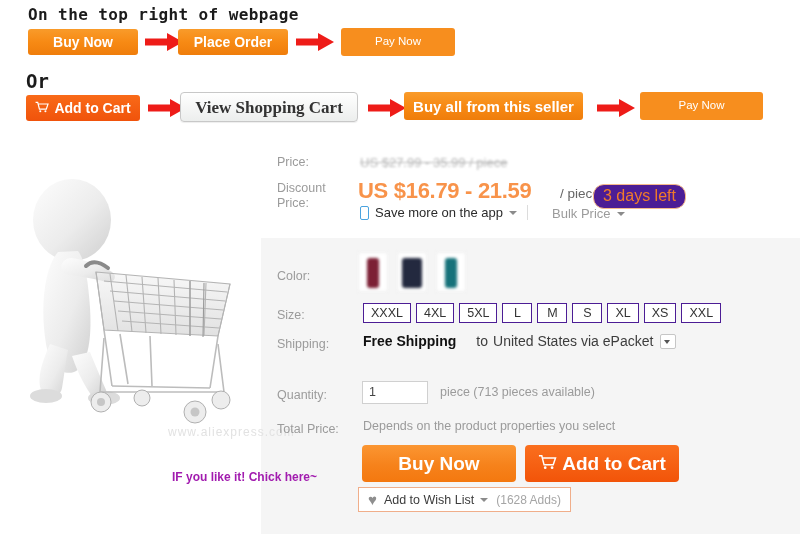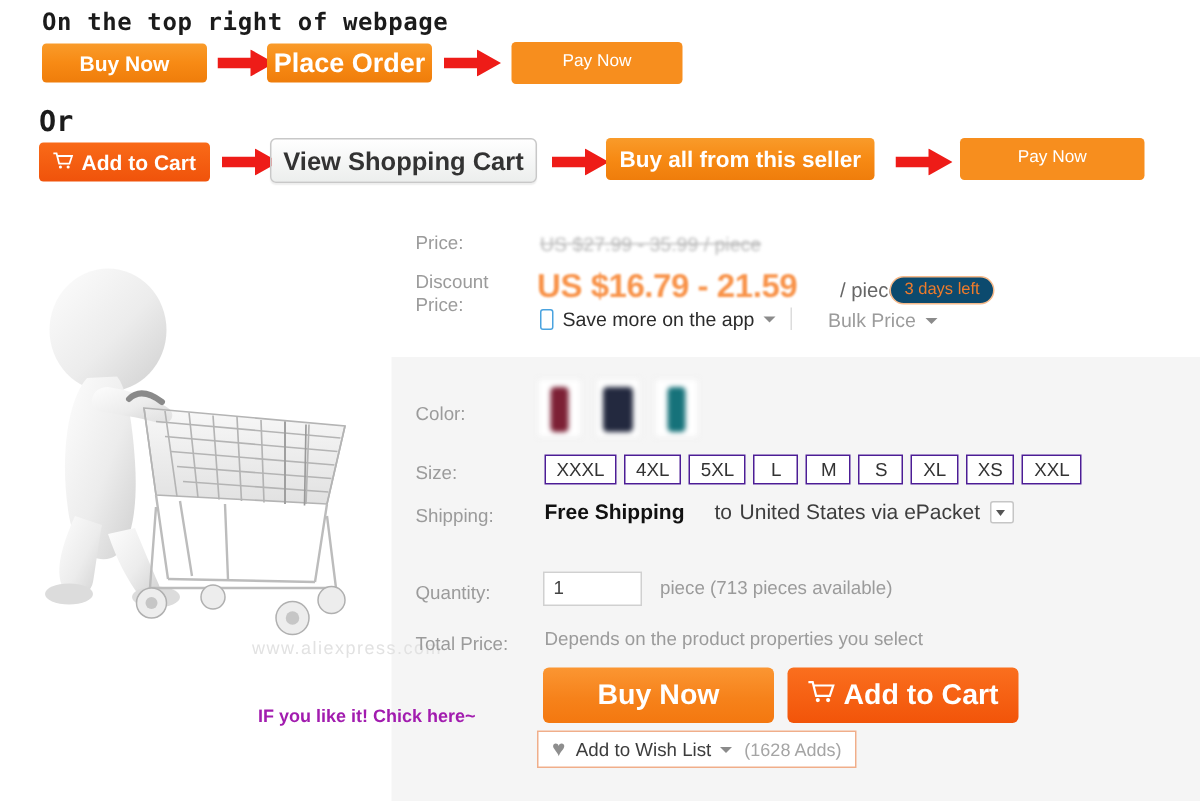--- a/index.html
+++ b/index.html
@@ -25,20 +25,21 @@
     color:#fff;font-weight:700;white-space:nowrap;border-radius:3px;
     box-sizing:border-box;line-height:1;
   }
   .fb-grad{background:linear-gradient(to bottom,#f99b2a 0%,#f78a14 50%,#ef7d0b 100%);}
   .fb-flat{background:#f78e1e;font-weight:400;}
   .fb-red{background:linear-gradient(to bottom,#f96a18 0%,#f0530b 100%);}
   .fb-white{
     background:linear-gradient(to bottom,#ffffff 0%,#eceeed 100%);
     color:#333;border:1px solid #c8c8c8;border-radius:4px;
     box-shadow:0 1px 1px rgba(0,0,0,.07);
+    font-family:Liberation Serif, serif;
   }
 
   
   .arrow{position:absolute;height:18px;display:block;}
   .arrow svg{display:block;}
 
   
   .prod-img{position:absolute;left:0px;top:148px;width:262px;height:300px;}
   .wm{
     position:absolute;left:168px;top:425px;font-size:12px;color:#e2e2e2;
@@ -54,22 +55,22 @@
     position:absolute;left:360px;top:155px;font-size:13px;color:#b9b9b9;
     text-decoration:line-through;white-space:nowrap;filter:blur(1.2px);
   }
   .newprice{
     position:absolute;left:358px;top:178px;font-size:22px;font-weight:700;
     color:#f8934a;white-space:nowrap;filter:blur(.7px);letter-spacing:-.3px;
   }
   .perpiece{position:absolute;left:560px;top:186px;font-size:13.5px;color:#666;}
   .daysleft{
     position:absolute;left:593px;top:184px;border:1px solid #f6b98a;
-    border-radius:11px;padding:2px 9px 3px;font-size:11px;color:#f07b2a;
-    background:#0c4a6e;white-space:nowrap;
+    border-radius:11px;padding:2px 9px 3px;font-size:16px;color:#f07b2a;
+    background:#4c1d95;white-space:nowrap;
   }
   .appline{position:absolute;left:360px;top:205px;display:flex;align-items:center;font-size:13px;color:#2b2b2b;}
   .phone-ico{
     width:9px;height:14px;border:1.6px solid #4aa3df;border-radius:2px;
     margin-right:6px;box-sizing:border-box;display:inline-block;
   }
   .caret{
     display:inline-block;width:0;height:0;border-left:4px solid transparent;
     border-right:4px solid transparent;border-top:4px solid #8b8b8b;
     margin-left:6px;
@@ -153,21 +154,21 @@
   <div class="flowbtn fb-grad" style="left:28px;top:29px;width:110px;height:26px;font-size:14px;">
     <span>Buy Now</span>
   </div>
 
   <div class="arrow" style="left:145px;top:33px;">
     <svg width="38" height="18" viewBox="0 0 38 18">
         <path d="M0 5.5 H22 V0 L38 9 L22 18 V12.5 H0 Z" fill="#ee1c18"></path>
       </svg>
   </div>
 
-  <div class="flowbtn fb-grad" style="left:178px;top:29px;width:110px;height:26px;font-size:18px;">
+  <div class="flowbtn fb-grad" style="left:178px;top:29px;width:110px;height:26px;font-size:14px;">
     <span>Place Order</span>
   </div>
 
   <div class="arrow" style="left:296px;top:33px;">
     <svg width="38" height="18" viewBox="0 0 38 18">
         <path d="M0 5.5 H22 V0 L38 9 L22 18 V12.5 H0 Z" fill="#ee1c18"></path>
       </svg>
   </div>
 
   <div class="flowbtn fb-flat" style="left:341px;top:28px;width:114px;height:28px;font-size:11.5px;">

